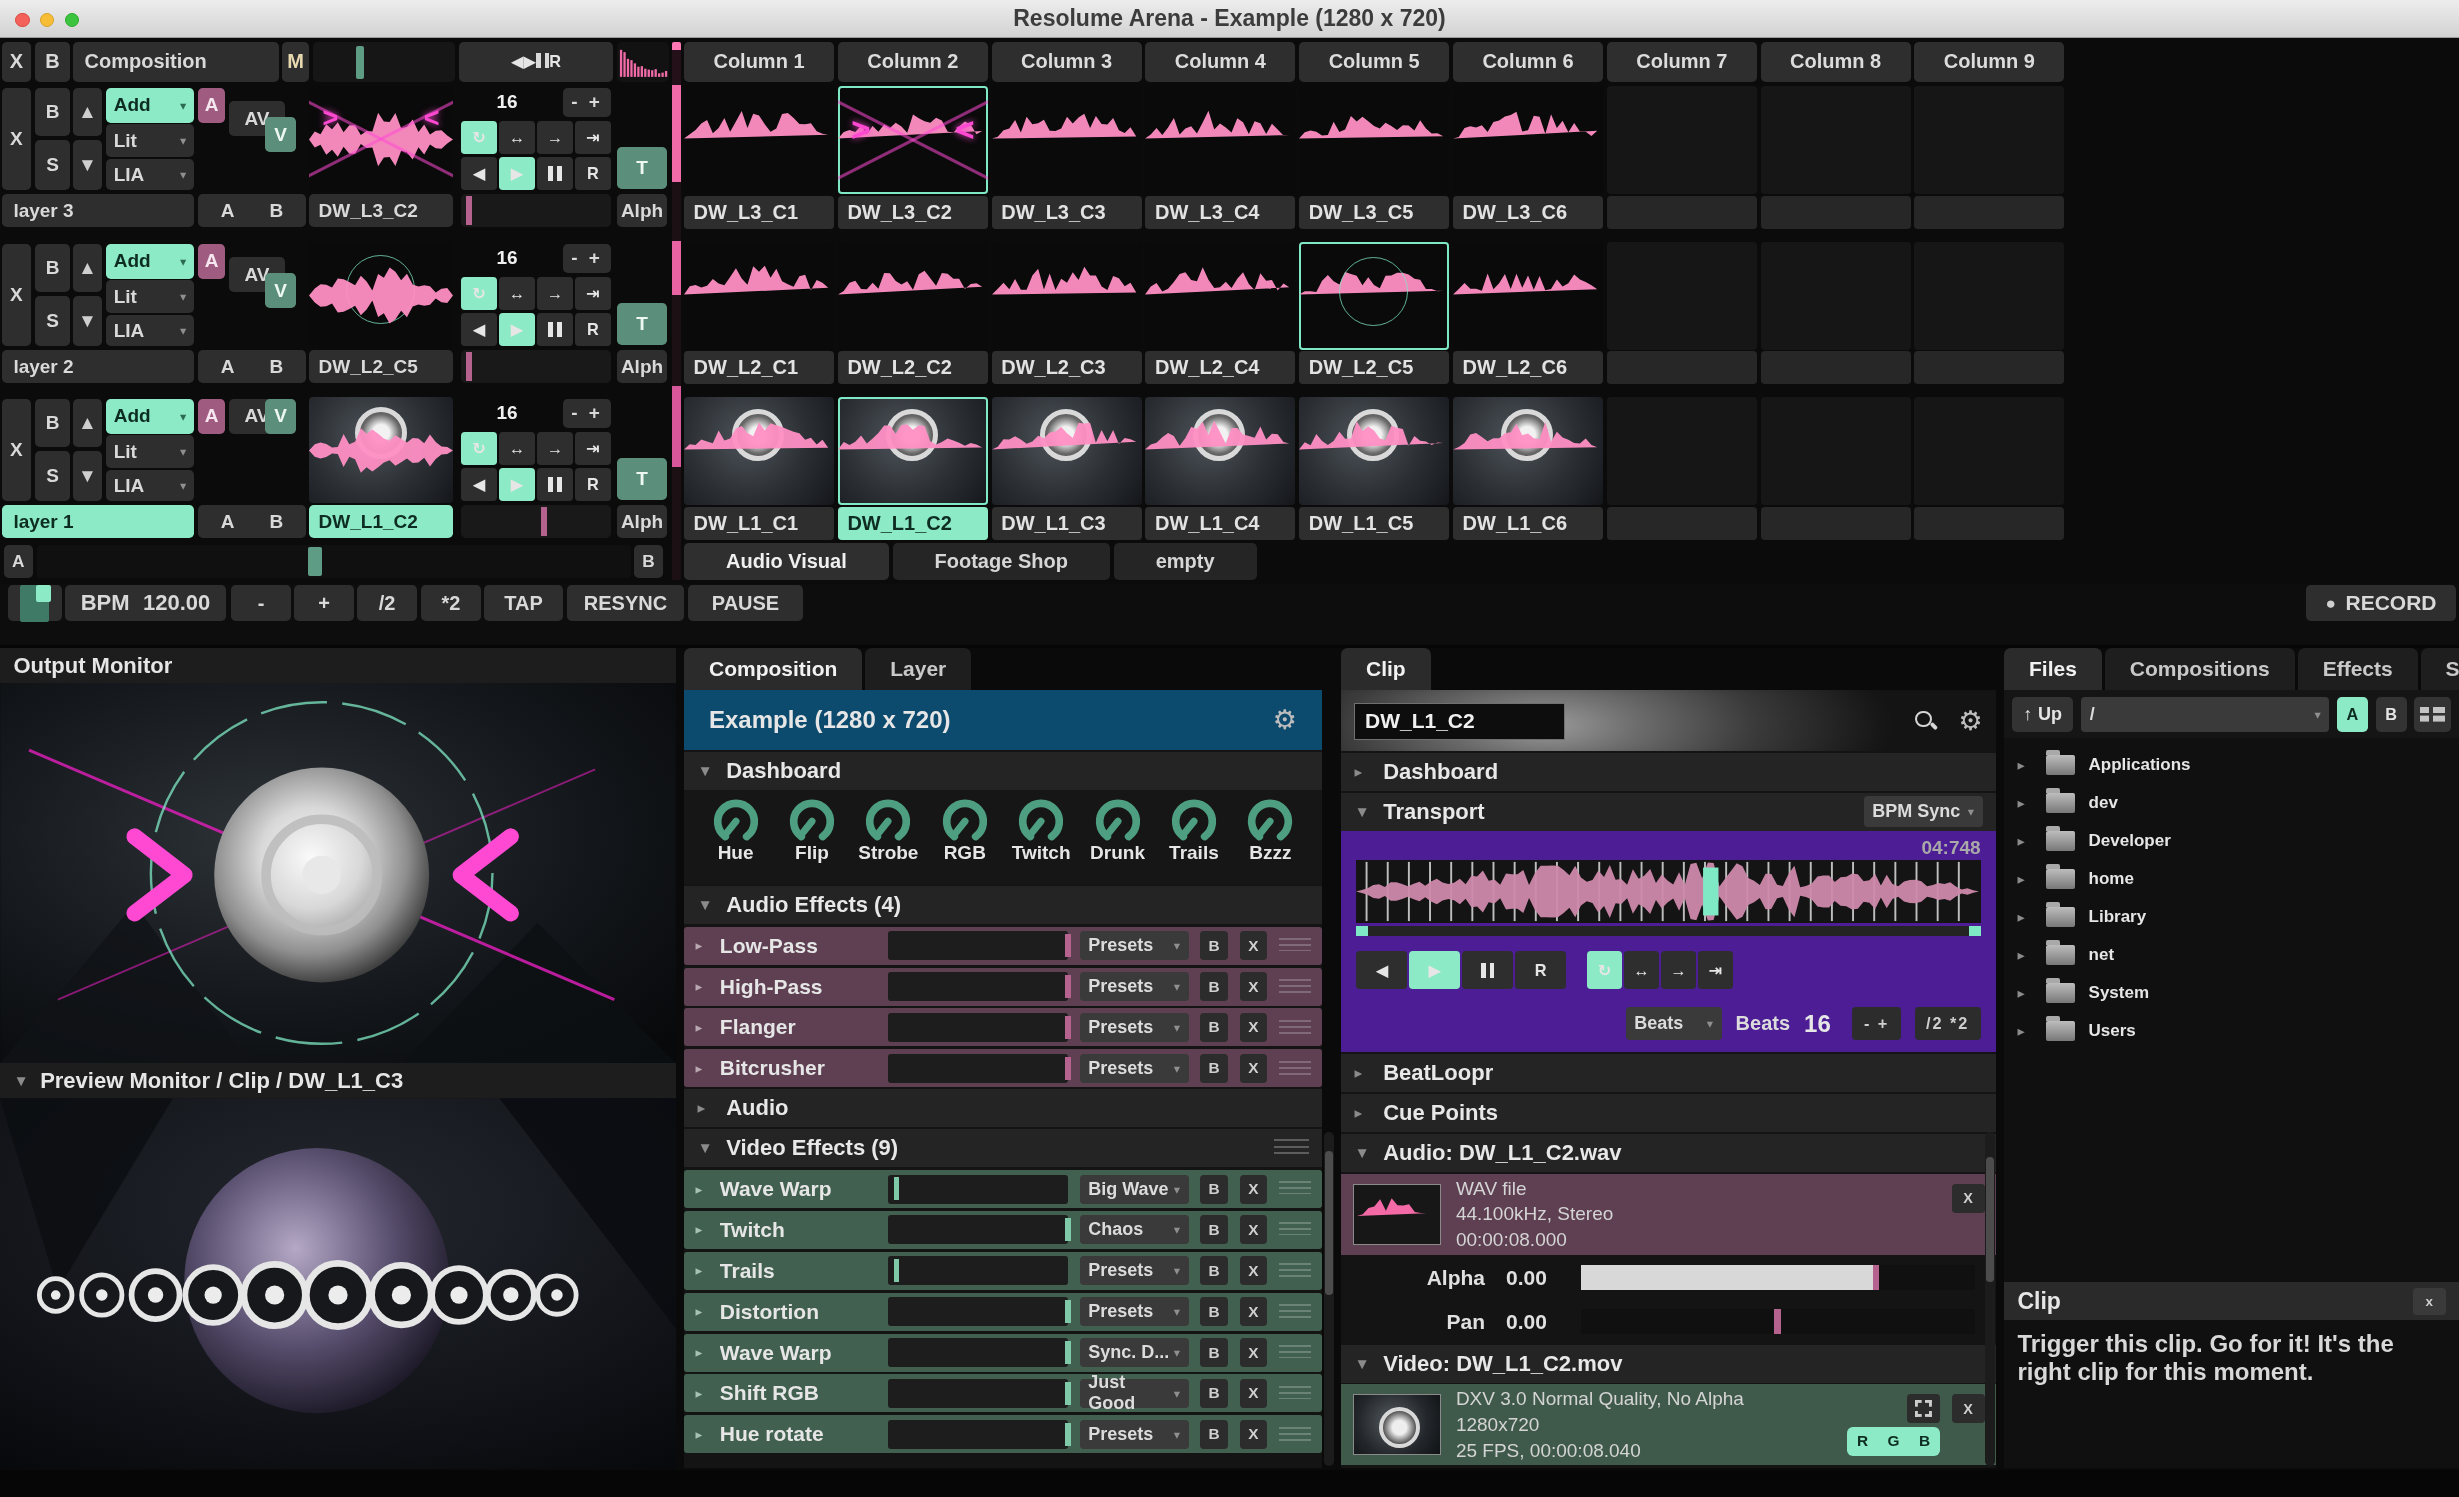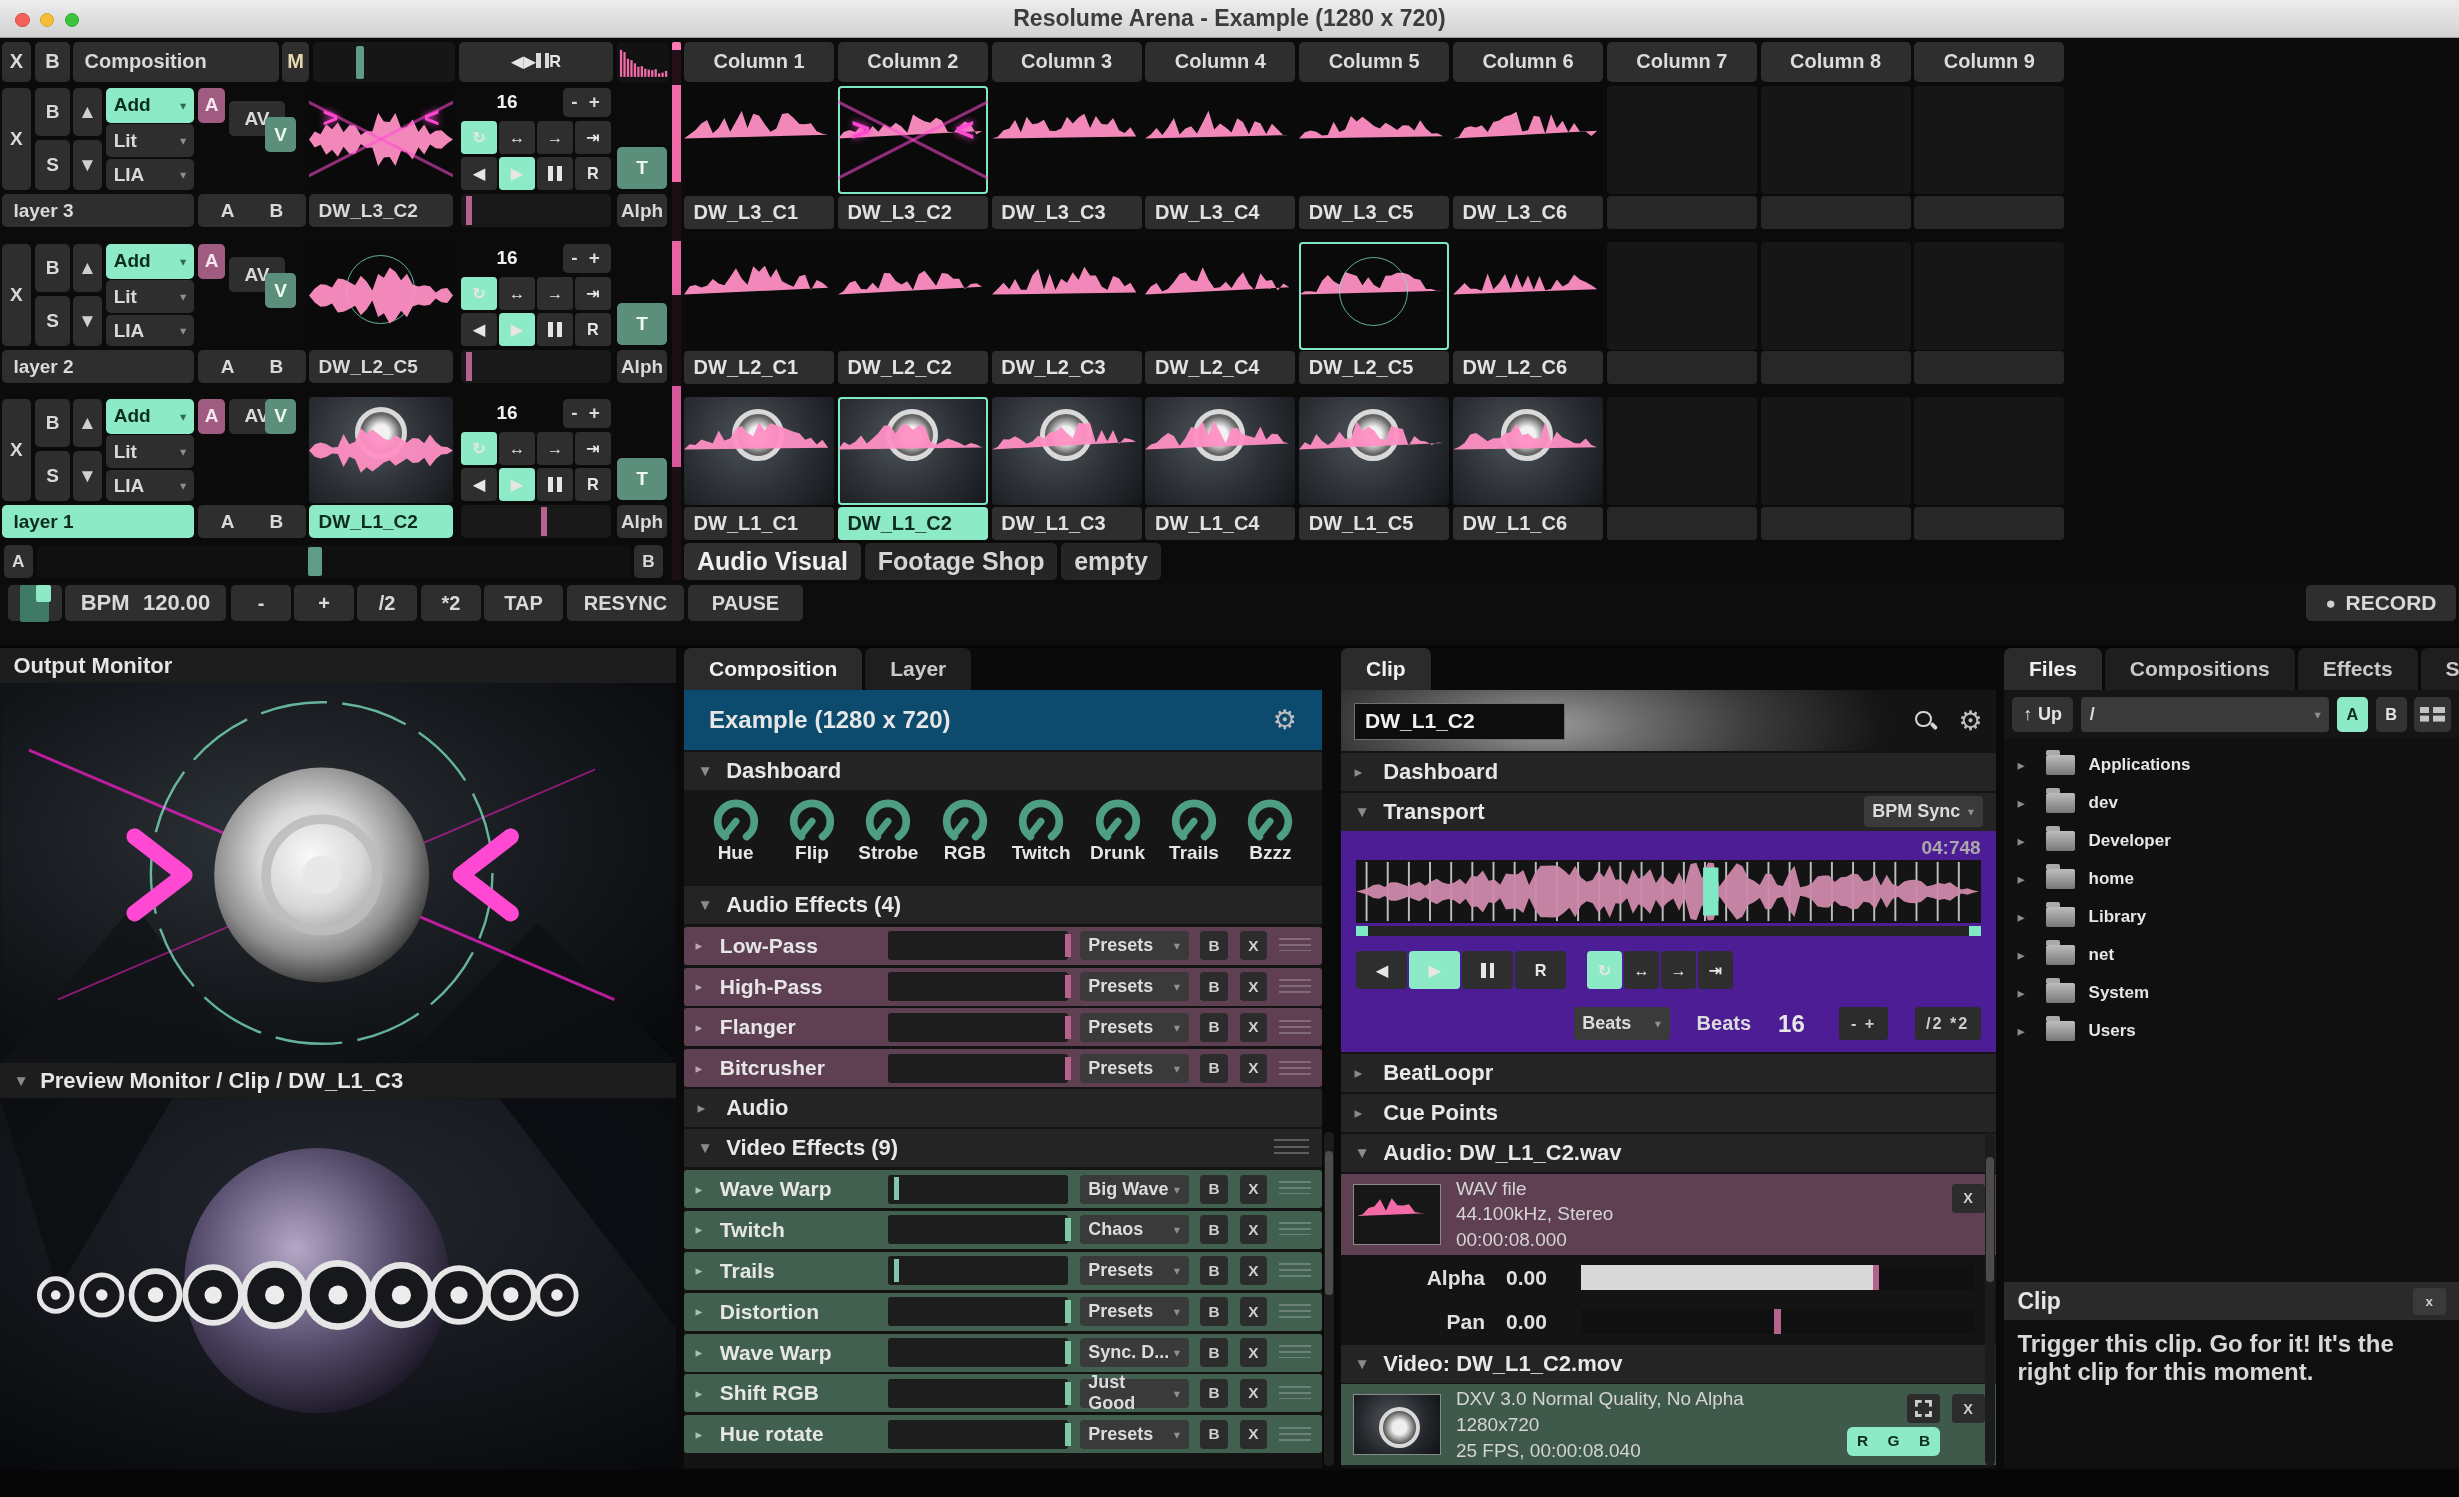--- a/index.html
+++ b/index.html
@@ -97,22 +97,22 @@
   .namecell.sel{background:#8CEAC6;color:#0d2d22}
   .ring{position:absolute;left:48px;top:11.5px;width:52px;height:52px;border-radius:50%;
      border:5.8px solid #d9d9d9;background:radial-gradient(circle,#f2f2f2 0 28%,#6b6b6b 62%,#2c2c2c 100%)}
   .ringteal{position:absolute;left:40px;top:15.4px;width:69px;height:69px;border-radius:50%;border:1.9px solid rgba(126,232,196,.75)}
   .xover{position:absolute;inset:0;background:
      linear-gradient(27deg,transparent 48.7%,rgba(255,73,211,.55) 49.4% 50.6%,transparent 51.3%),
      linear-gradient(-27deg,transparent 48.7%,rgba(255,73,211,.55) 49.4% 50.6%,transparent 51.3%)}
   .chevL,.chevR{position:absolute;top:25px;font-size:33px;font-weight:bold;color:#ff49d3;text-shadow:0 0 7.7px #ff49d3}
   .chevL{left:13.4px}.chevR{right:13.4px}
   .deck-tabs{position:absolute;top:505px;height:37px;display:flex;gap:3.8px}
-  .dtab{height:37px;padding:0 13px;background:#252525;border-radius:4.8px;display:flex;align-items:center;
-     font-weight:bold;font-size:25px;color:#d6d6d6}
+  .dtab{height:37px;padding:0 42px;background:#252525;border-radius:4.8px;display:flex;align-items:center;
+     font-weight:bold;font-size:20px;color:#d6d6d6}
   .dtab.active{background:#2f2f2f;color:#f0f0f0}
 
   
   .bpmbar{position:absolute;top:584px;left:0;width:2459px;height:61px;background:#0d0d0d}
   .bpmbar .cell{top:1px;height:36px}
   .bb-icon{left:7.7px;width:54px;background:#2e2e2e}
   .metro{position:relative;width:29px;height:37px;background:#3e7a66;border-radius:1.9px}
   .metro::after{content:"";position:absolute;right:-1.9px;top:0;width:15.4px;height:17.3px;background:#8CEAC6;border-radius:1.9px}
   .bb-bpm{left:65px;width:161px;gap:13.4px;font-size:22px}
   .bb-rec{left:2306px;width:150px;gap:9.6px;font-size:21px}
@@ -176,21 +176,21 @@
   .tbody{background:#4c1d95;padding:5.8px 15.4px 9.6px}
   .tcode{text-align:right;font-size:19px;color:#a9a9a9;font-weight:bold;height:23px}
   .twave{position:relative;height:63px;background:#141414}
   .loopbar{position:relative;height:9.6px;background:#242424;margin-top:3.8px}
   .loopbar::before,.loopbar::after{content:"";position:absolute;top:0;width:11.5px;height:9.6px;background:#7FE8C4}
   .loopbar::before{left:0}.loopbar::after{right:0}
   .trow2{display:flex;align-items:center;gap:21px;margin-top:15.4px}
   .tgrp{display:flex;gap:1.9px}
   .tgrp .gb{width:51px;height:38px;background:#2e2e2e;border-radius:3.8px;display:flex;align-items:center;justify-content:center;font-weight:bold;font-size:16.3px}
   .tgrp.small .gb{width:35px}
-  .beatsrow{display:flex;align-items:center;justify-content:flex-end;gap:27px;margin-top:15.4px;height:38px}
+  .beatsrow{display:flex;align-items:center;justify-content:flex-end;gap:14px;margin-top:15.4px;height:38px}
   .dd.beats{width:96px;height:33px}
   .beats-lbl{font-weight:bold;font-size:20px;color:#dcdcdc}
   .beats-val{font-weight:bold;font-size:24px;margin-right:7.7px}
   .pillbtn{height:33px;background:#2c2c2c;border-radius:3.8px;display:flex;align-items:center;justify-content:center;
      font-weight:bold;font-size:16.3px;color:#cfcfcf;padding:0 11.5px;letter-spacing:1.9px}
   .mediacard{position:relative;height:81px;margin-top:1.9px;display:flex;align-items:center;gap:15.4px;padding:0 11.5px}
   .mediacard.wav{background:#5E4052}
   .mediacard.mov{background:#3F5A4B}
   .mthumb{position:relative;width:88px;height:61px;background:#171717;border:1px solid #8a8a8a;overflow:hidden;flex:none}
   .mthumb svg{position:absolute;top:9.6px;left:3.8px}

